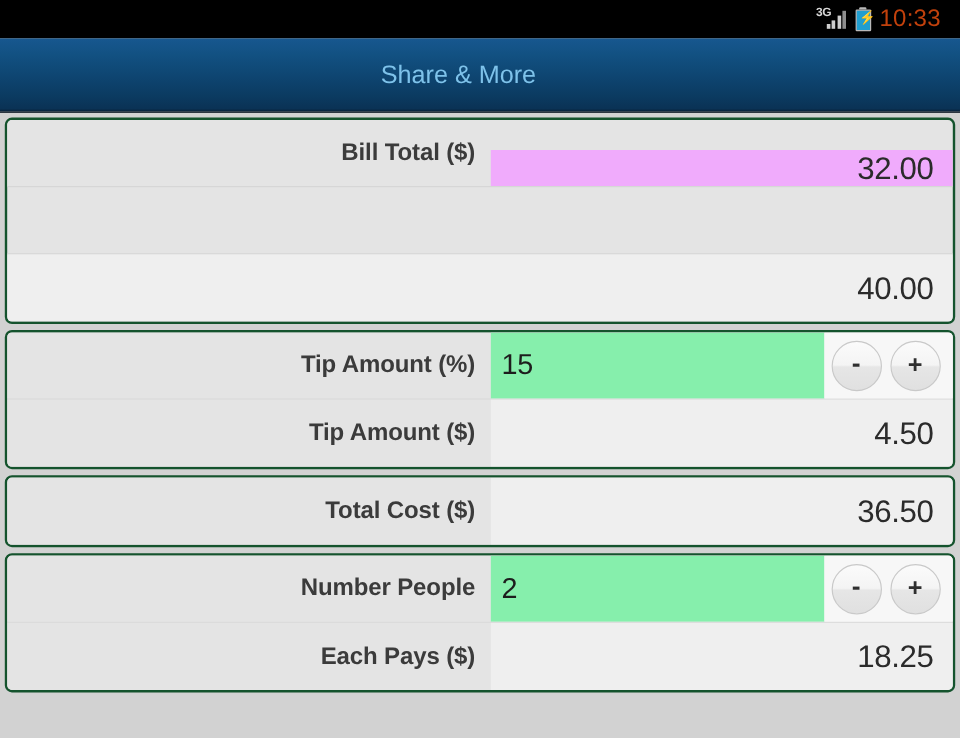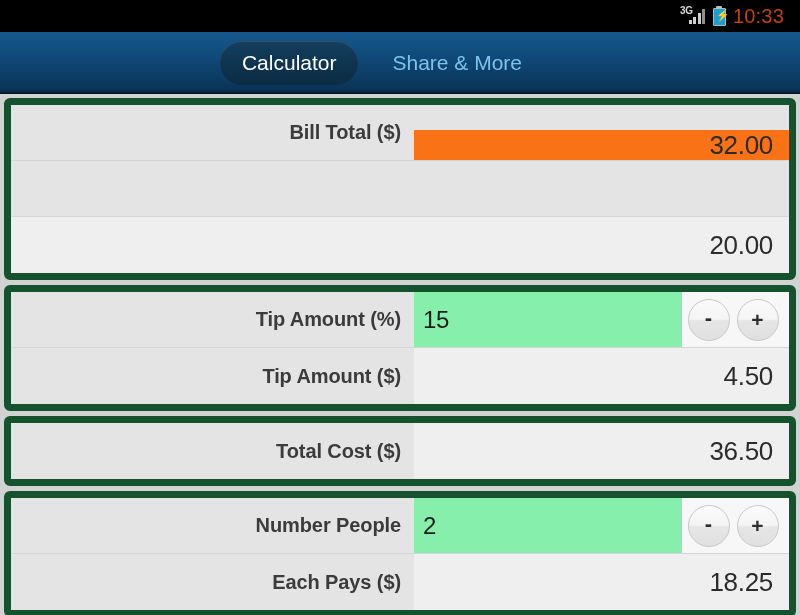--- a/index.html
+++ b/index.html
@@ -67,21 +67,21 @@
   }
 
   
   .content{
     width:800px; height:521px;
     background:#d2d2d2;
     padding:4px 4px 0 4px;
   }
   .group{
     background:#e4e4e4;
-    border:7px solid #14532d;
+    border:2px solid #14532d;
     border-radius:6px;
     overflow:hidden;
     margin-bottom:5px;
   }
   .row{
     display:flex; align-items:stretch;
     height:56px;
     border-bottom:1px solid #d6d6d6;
   }
   .group .row:last-child{ border-bottom:none; }
@@ -92,21 +92,21 @@
     display:flex; align-items:center; justify-content:flex-end;
     padding-right:13px;
     font-size:20px; font-weight:bold; color:#3b3b3b;
     letter-spacing:-.1px;
   }
   .value{
     flex:1;
     display:flex; align-items:center;
     position:relative;
   }
-  .value.light{ background:#f97316;margin-top:25px; }
+  .value.light{ background:#f0abfc;margin-top:25px; }
   .value.dim  { background:#efefef; }
   .value .num{
     flex:1; text-align:right; padding-right:16px;
     font-size:26px; color:#2b2b2b; letter-spacing:-.3px;
   }
   .value .editnum{
     text-align:left; padding-left:9px;
     font-size:24px; color:#1d1d1d;
   }
   .value.input-row{ background:#efefef; }
@@ -151,39 +151,38 @@
       <span class="body"></span>
       <span class="bolt">⚡</span>
     </div>
 
     <div class="clock">10:33</div>
   </div>
 </div>
 
 <div class="tabbar">
   <div class="tabs">
-    <div class="tab active">Calculator</div>
     <div class="tab">Share &amp; More</div>
   </div>
 </div>
 
 <div class="content">
 
   <div class="group">
     <div class="row">
       <div class="label">Bill Total ($)</div>
       <div class="value light">
         <div class="num">32.00</div>
       </div>
     </div>
     <div class="row">
     </div>
     <div class="row">
       <div class="value dim">
-        <div class="num">20.00</div>
+        <div class="num">40.00</div>
       </div>
     </div>
   </div>
 
   <div class="group">
     <div class="row">
       <div class="label">Tip Amount (%)</div>
       <div class="value input-row">
         <div class="fieldarea">
           <div class="num editnum">15</div>

